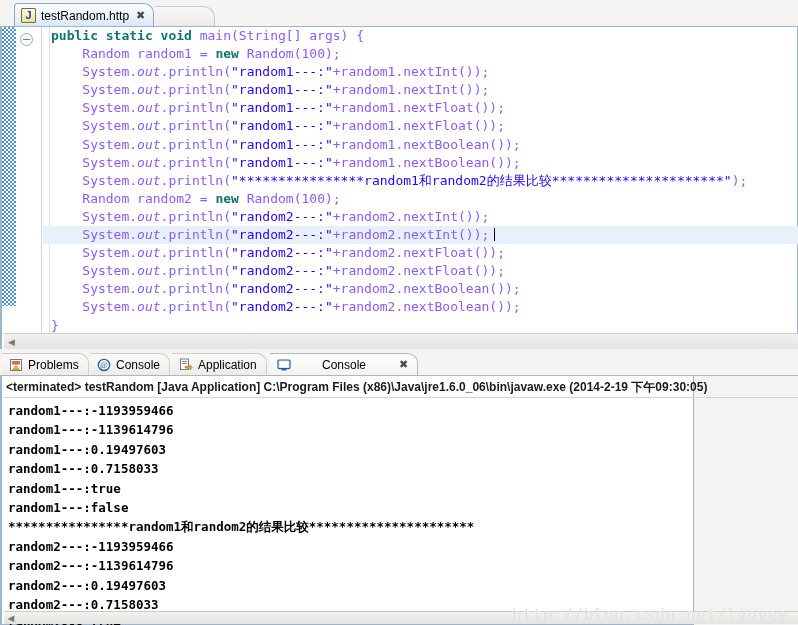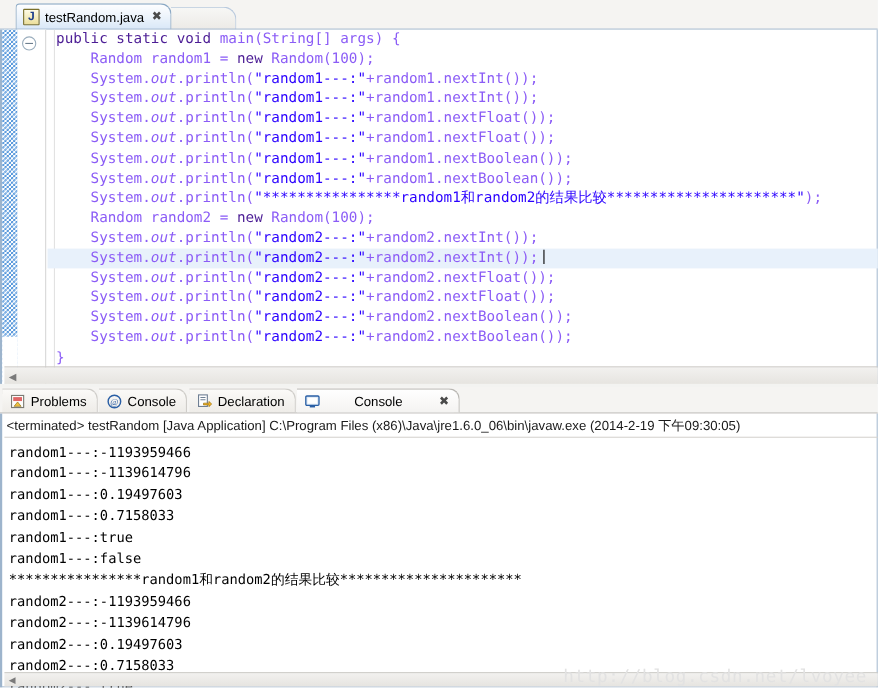--- a/index.html
+++ b/index.html
@@ -141,21 +141,21 @@
   .code-line.hl {
     background: #e8f1fb;
   }
   .caret {
     display: inline-block;
     width: 1px; height: 13px;
     background: #000;
     vertical-align: -2px;
     margin-left: 5px;
   }
-  .kw   { color: #4c1d95; font-weight: normal; }
+  .kw   { color: #0f766e; font-weight: bold; }
   .str  { color: #2a00ff; }
   .fld  { color: #8b5cf6; font-style: italic; }
   .pln  { color: #8b5cf6; }
 
   .editor-hscroll {
     position: absolute; left: 2px; bottom: 0;
     width: 795px; height: 16px;
     background: linear-gradient(to bottom,#f2f1ef,#e6e4e0);
     border-top: 1px solid #cdcbc7;
   }
@@ -194,25 +194,26 @@
   .vtab .vclose { margin-left: 7px; font-size: 11px; color:#4a4a4a; }
   .view-tabs-underline {
     position: absolute; left: 0; top: 375px;
     width: 798px; height: 1px;
     background: #b6b4b0;
   }
 
   
   .console {
     position: absolute; left: 0; top: 376px;
-    width: 798px; height: 249px;
+    width: 694px; height: 249px;
     background: #ffffff;
     border-left: 2px solid #9db4cc;
     border-right: 1px solid #9db4cc;
     border-bottom: 1px solid #9db4cc;
+    font-weight: bold;
   }
   .console-header {
     position: absolute; left: 4px; top: 3px;
     font-family: "Liberation Sans", sans-serif;
     font-size: 12px;
     color: #1a1a1a;
     white-space: nowrap;
   }
   .console-sep {
     position: absolute; left: 2px; top: 21px;
@@ -253,21 +254,21 @@
 </style>
 </head>
 <body>
 
 <div id="app">
 
   <div class="editor-tabs">
     <div class="tab-filler"></div>
     <div class="tab-active">
       <span class="java-icon">J</span>
-      <span class="tab-label">testRandom.java</span>
+      <span class="tab-label">testRandom.http</span>
       <span class="tab-close">✖</span>
     </div>
     <div class="tab-underline"></div>
   </div>
 
   <div class="editor-body">
     <div class="annotation-ruler">
       <div class="ruler-blank"></div>
     </div>
     <div class="fold-column">
@@ -304,21 +305,21 @@
       </div>
       <div class="vtab" style="left: 172px;">
         <span class="vicon">
           <svg width="14" height="14" viewBox="0 0 14 14">
             <rect x="1.5" y="1" width="8" height="10.5" fill="#ffffff" stroke="#6f7f93"></rect>
             <line x1="3.2" y1="3.4" x2="7.8" y2="3.4" stroke="#6f7f93"></line>
             <line x1="3.2" y1="5.4" x2="7.8" y2="5.4" stroke="#6f7f93"></line>
             <path d="M6 8.5 h5 v-1.6 l2.4 2.4 -2.4 2.4 v-1.6 h-5 z" fill="#f0b429" stroke="#9a6d05" stroke-width="0.6"></path>
           </svg>
         </span>
-        <span>Declaration</span>
+        <span>Application</span>
       </div>
       <div class="vtab active" style="left: 270px; gap: 26px;">
         <span class="vicon">
           <svg width="14" height="14" viewBox="0 0 14 14">
             <rect x="1" y="2" width="12" height="8.6" rx="1" fill="#d9e6f5" stroke="#2a5fa5" stroke-width="1.2"></rect>
             <rect x="2.6" y="3.6" width="8.8" height="5.4" fill="#ffffff"></rect>
             <rect x="4.6" y="10.8" width="4.8" height="1.6" fill="#2a5fa5"></rect>
           </svg>
         </span>
         <span>Console</span>

